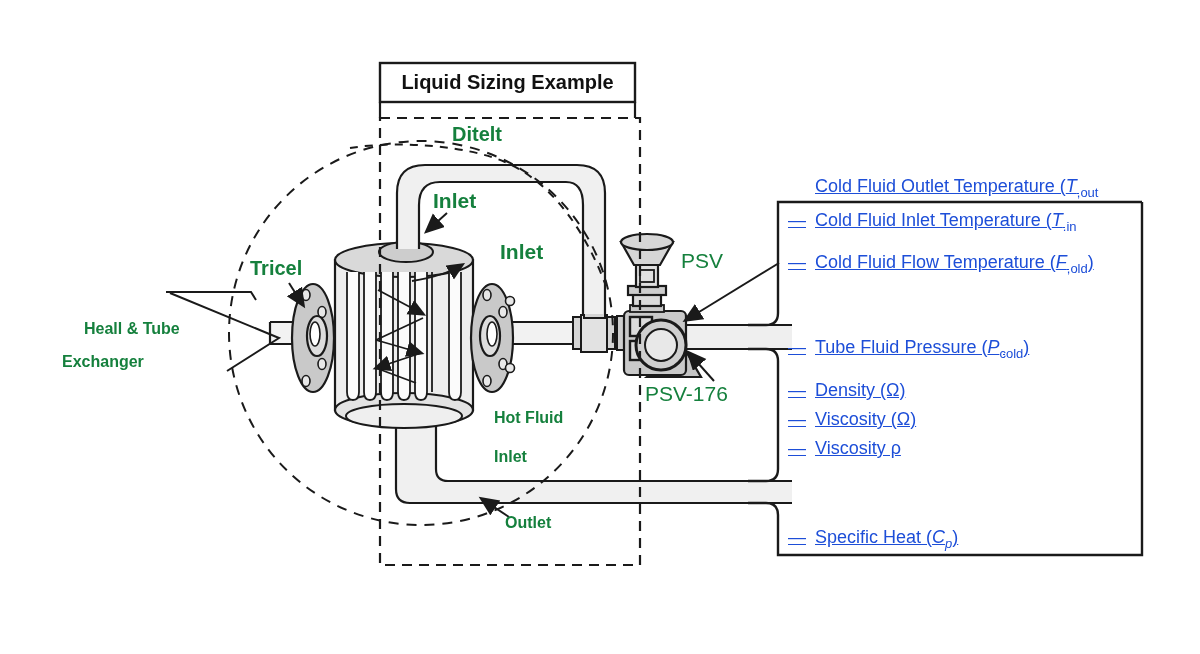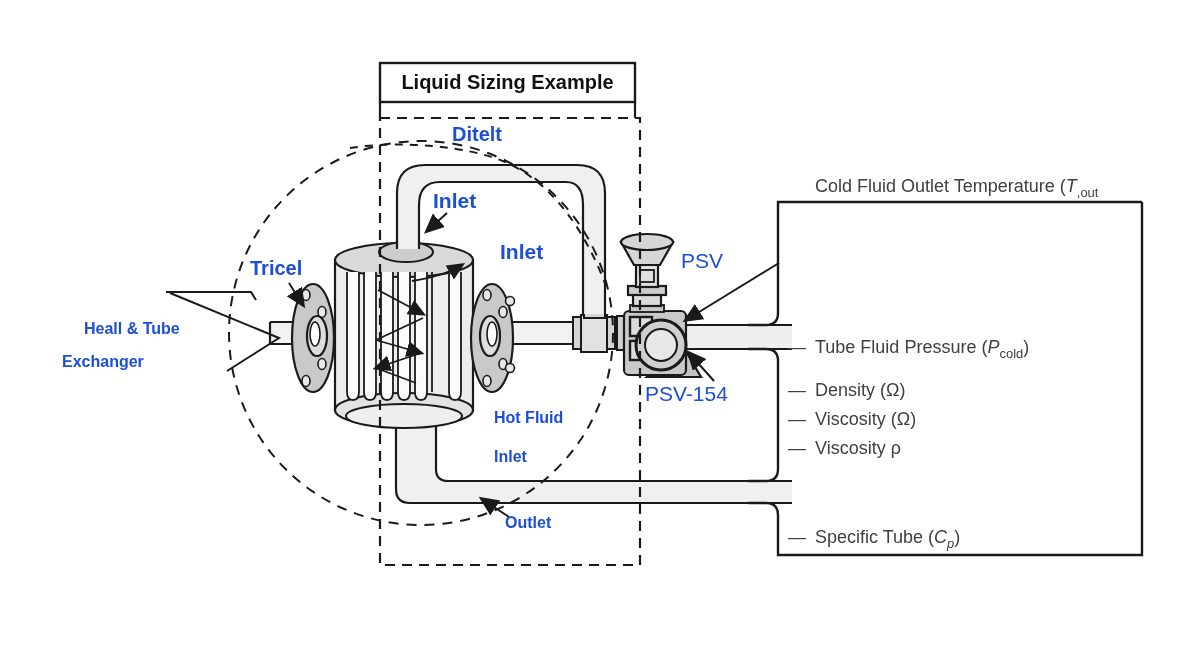--- a/index.html
+++ b/index.html
@@ -1,27 +1,27 @@
 <!DOCTYPE html>
 <html><head>
 <meta charset="utf-8">
 <style>
   html,body{margin:0;padding:0;background:#fff;}
   .stage{position:relative;width:1200px;height:632px;background:#ffffff;overflow:hidden;
          font-family:"Liberation Sans",sans-serif;color:#111;}
   .stage svg{position:absolute;left:0;top:0;}
-  .lbl{position:absolute;white-space:nowrap;color:#1d4ed8;line-height:1.05;}
+  .lbl{position:absolute;white-space:nowrap;color:#15803d;line-height:1.05;}
   .b22{font-size:16px;font-weight:700;}
   .b21{font-size:21px;font-weight:700;}
   .s20{font-size:20px;font-weight:600;}
   .r21{font-size:21px;font-weight:400;margin-top:17px;}
   .title-box{position:absolute;left:380px;top:63px;width:255px;height:39px;
              display:flex;align-items:center;justify-content:center;
              font-size:20px;font-weight:700;}
-  .param{position:absolute;font-size:18px;font-weight:400;color:#404040;white-space:nowrap;}
+  .param{position:absolute;font-size:18px;font-weight:400;color:#1d4ed8;white-space:nowrap;text-decoration:underline;}
   .param .dash{margin-right:9px;}
   .param .var{font-style:italic;}
   .param .sub{font-size:13px;position:relative;top:5px;}
 </style>
 </head>
 <body>
 
 <div class="stage">
 
   <svg width="1200" height="654" viewBox="0 0 1200 654">
@@ -165,22 +165,24 @@
   <div class="lbl s20" style="left:452px;top:124px">Ditelt</div>
   <div class="lbl b21" style="left:433px;top:190px">Inlet</div>
   <div class="lbl b21" style="left:500px;top:241px">Inlet</div>
   <div class="lbl s20" style="left:250px;top:258px">Tricel</div>
   <div class="lbl b22" style="left:84px;top:321px">Heall &amp; Tube</div>
   <div class="lbl b22" style="left:62px;top:354px">Exchanger</div>
   <div class="lbl b22" style="left:494px;top:410px">Hot Fluid</div>
   <div class="lbl b22" style="left:494px;top:449px">Inlet</div>
   <div class="lbl b22" style="left:505px;top:515px">Outlet</div>
   <div class="lbl r21" style="left:681px;top:233px">PSV</div>
-  <div class="lbl r21" style="left:645px;top:366px">PSV-154</div>
+  <div class="lbl r21" style="left:645px;top:366px">PSV-176</div>
 
   <div class="param" style="left:806px;top:176px"><span class="dash"></span><span>Cold Fluid Outlet Temperature (</span><span class="var">T</span><span class="sub">,out</span><span></span></div>
+  <div class="param" style="left:788px;top:210px"><span class="dash">—</span><span>Cold Fluid Inlet Temperature (</span><span class="var">T</span><span class="sub">.in</span><span></span></div>
+  <div class="param" style="left:788px;top:252px"><span class="dash">—</span><span>Cold Fluid Flow Temperature (</span><span class="var">F</span><span class="sub">,old</span><span>)</span></div>
   <div class="param" style="left:788px;top:337px"><span class="dash">—</span><span>Tube Fluid Pressure (</span><span class="var">P</span><span class="sub">cold</span><span>)</span></div>
   <div class="param" style="left:788px;top:380px"><span class="dash">—</span><span>Density (Ω)</span><span class="var"></span><span class="sub"></span><span></span></div>
   <div class="param" style="left:788px;top:409px"><span class="dash">—</span><span>Viscosity (Ω)</span><span class="var"></span><span class="sub"></span><span></span></div>
   <div class="param" style="left:788px;top:438px"><span class="dash">—</span><span>Viscosity ρ</span><span class="var"></span><span class="sub"></span><span></span></div>
-  <div class="param" style="left:788px;top:527px"><span class="dash">—</span><span>Specific Tube (</span><span class="var">C</span><span class="sub var">p</span><span>)</span></div>
+  <div class="param" style="left:788px;top:527px"><span class="dash">—</span><span>Specific Heat (</span><span class="var">C</span><span class="sub var">p</span><span>)</span></div>
 
 </div>
 
 </body></html>

